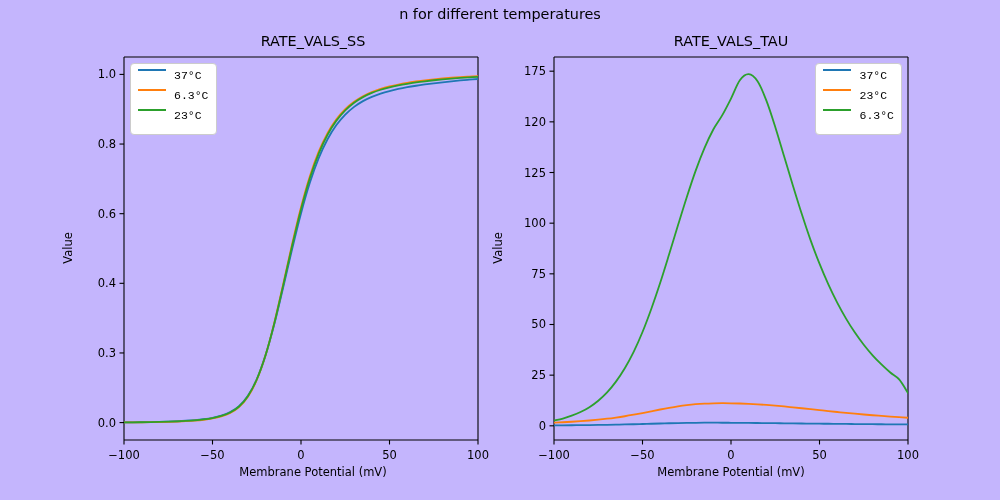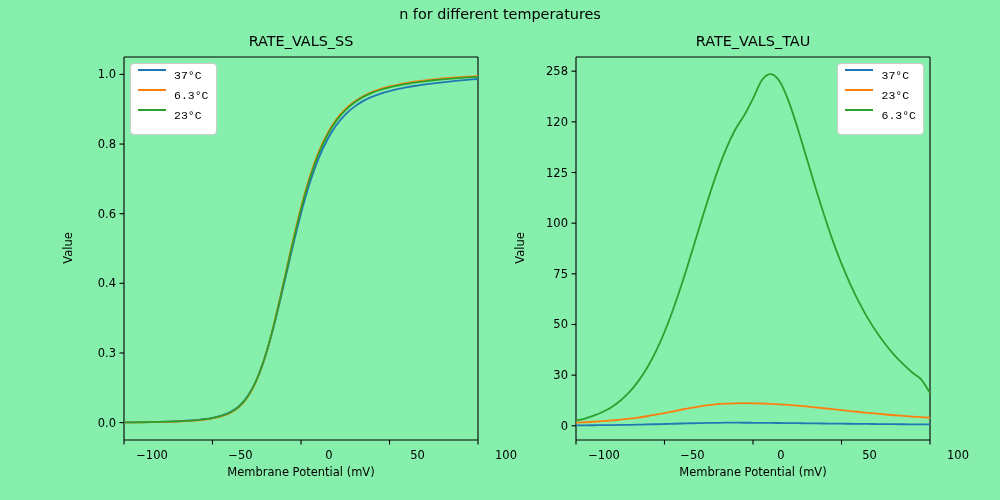--- a/index.html
+++ b/index.html
@@ -4,21 +4,21 @@
 <style>
   html, body {
     margin: 0;
     padding: 0;
     background: #ffffff;
   }
   #figure {
     position: relative;
     width: 1000px;
     height: 500px;
-    background: #86efac;
+    background: #c4b5fd;
     font-family: "DejaVu Sans", sans-serif;
     overflow: hidden;
   }
   .suptitle {
     position: absolute;
     left: 0;
     top: 6px;
     width: 1000px;
     text-align: center;
     font-size: 14.4px;
@@ -54,21 +54,20 @@
   }
   .tick-label {
     position: absolute;
     font-size: 11.5px;
     color: #000000;
     white-space: nowrap;
   }
   .xtick-label {
     text-align: center;
     transform: translateX(-50%);
-    margin-left: 28px;
   }
   .ytick-label {
     text-align: right;
     transform: translateY(-50%);
   }
   svg.plot {
     position: absolute;
     left: 0;
     top: 0;
     overflow: visible;
@@ -98,21 +97,21 @@
     white-space: nowrap;
   }
 </style>
 </head>
 <body>
 
 <div id="figure">
 
   <div class="suptitle">n for different temperatures</div>
 
-  <div class="axes" id="axes-0" style="left:124px; top:57px; width:354px; height:383px;">
+  <div class="axes" id="axes-0" style="left:124px; top:57px; width:354px; height:383px;padding-left:24px;">
     <div class="axes-title">RATE_VALS_SS</div>
     <svg class="plot" id="svg-0" width="354" height="383" viewBox="0 0 354 383">
         <line x1="0" y1="0" x2="354" y2="0" stroke="#000000" stroke-width="1.1"></line>
         <line x1="0" y1="383" x2="354" y2="383" stroke="#000000" stroke-width="1.1"></line>
         <line x1="0" y1="0" x2="0" y2="383" stroke="#000000" stroke-width="1.1"></line>
         <line x1="354" y1="0" x2="354" y2="383" stroke="#000000" stroke-width="1.1"></line>
         <line x1="0" y1="383" x2="0" y2="387.5" stroke="#000000" stroke-width="1.1"></line>
         <line x1="88.5" y1="383" x2="88.5" y2="387.5" stroke="#000000" stroke-width="1.1"></line>
         <line x1="177" y1="383" x2="177" y2="387.5" stroke="#000000" stroke-width="1.1"></line>
         <line x1="265.5" y1="383" x2="265.5" y2="387.5" stroke="#000000" stroke-width="1.1"></line>
@@ -156,21 +155,21 @@
       <div class="tick-label xtick-label" style="left: 265.5px; top: 391px;">50</div>
       <div class="tick-label xtick-label" style="left: 354px; top: 391px;">100</div>
       <div class="tick-label ytick-label" style="left: -62px; width: 54px; top: 365.591px;">0.0</div>
       <div class="tick-label ytick-label" style="left: -62px; width: 54px; top: 295.955px;">0.3</div>
       <div class="tick-label ytick-label" style="left: -62px; width: 54px; top: 226.318px;">0.4</div>
       <div class="tick-label ytick-label" style="left: -62px; width: 54px; top: 156.682px;">0.6</div>
       <div class="tick-label ytick-label" style="left: -62px; width: 54px; top: 87.0455px;">0.8</div>
       <div class="tick-label ytick-label" style="left: -62px; width: 54px; top: 17.4091px;">1.0</div>
     </div>
 
-  <div class="axes" id="axes-1" style="left:576px; top:57px; width:354px; height:383px;">
+  <div class="axes" id="axes-1" style="left:554px; top:57px; width:354px; height:383px;">
     <div class="axes-title">RATE_VALS_TAU</div>
     <svg class="plot" id="svg-1" width="354" height="383" viewBox="0 0 354 383">
         <line x1="0" y1="0" x2="354" y2="0" stroke="#000000" stroke-width="1.1"></line>
         <line x1="0" y1="383" x2="354" y2="383" stroke="#000000" stroke-width="1.1"></line>
         <line x1="0" y1="0" x2="0" y2="383" stroke="#000000" stroke-width="1.1"></line>
         <line x1="354" y1="0" x2="354" y2="383" stroke="#000000" stroke-width="1.1"></line>
         <line x1="0" y1="383" x2="0" y2="387.5" stroke="#000000" stroke-width="1.1"></line>
         <line x1="88.5" y1="383" x2="88.5" y2="387.5" stroke="#000000" stroke-width="1.1"></line>
         <line x1="177" y1="383" x2="177" y2="387.5" stroke="#000000" stroke-width="1.1"></line>
         <line x1="265.5" y1="383" x2="265.5" y2="387.5" stroke="#000000" stroke-width="1.1"></line>
@@ -209,22 +208,22 @@
         </div>
       </div>
     <div class="xlabel" style="top:400px;">Membrane Potential (mV)</div>
     <div class="ylabel" style="left:-86px; top:184px; width:60px; text-align:center; transform:rotate(-90deg);">Value</div>
   <div class="tick-label xtick-label" style="left: 0px; top: 391px;">−100</div>
       <div class="tick-label xtick-label" style="left: 88.5px; top: 391px;">−50</div>
       <div class="tick-label xtick-label" style="left: 177px; top: 391px;">0</div>
       <div class="tick-label xtick-label" style="left: 265.5px; top: 391px;">50</div>
       <div class="tick-label xtick-label" style="left: 354px; top: 391px;">100</div>
       <div class="tick-label ytick-label" style="left: -62px; width: 54px; top: 368.815px;">0</div>
-      <div class="tick-label ytick-label" style="left: -62px; width: 54px; top: 318.153px;">30</div>
+      <div class="tick-label ytick-label" style="left: -62px; width: 54px; top: 318.153px;">25</div>
       <div class="tick-label ytick-label" style="left: -62px; width: 54px; top: 267.492px;">50</div>
       <div class="tick-label ytick-label" style="left: -62px; width: 54px; top: 216.831px;">75</div>
       <div class="tick-label ytick-label" style="left: -62px; width: 54px; top: 166.169px;">100</div>
       <div class="tick-label ytick-label" style="left: -62px; width: 54px; top: 115.508px;">125</div>
       <div class="tick-label ytick-label" style="left: -62px; width: 54px; top: 64.8466px;">120</div>
-      <div class="tick-label ytick-label" style="left: -62px; width: 54px; top: 14.1852px;">258</div>
+      <div class="tick-label ytick-label" style="left: -62px; width: 54px; top: 14.1852px;">175</div>
     </div>
 
 </div>
 
 </body></html>

